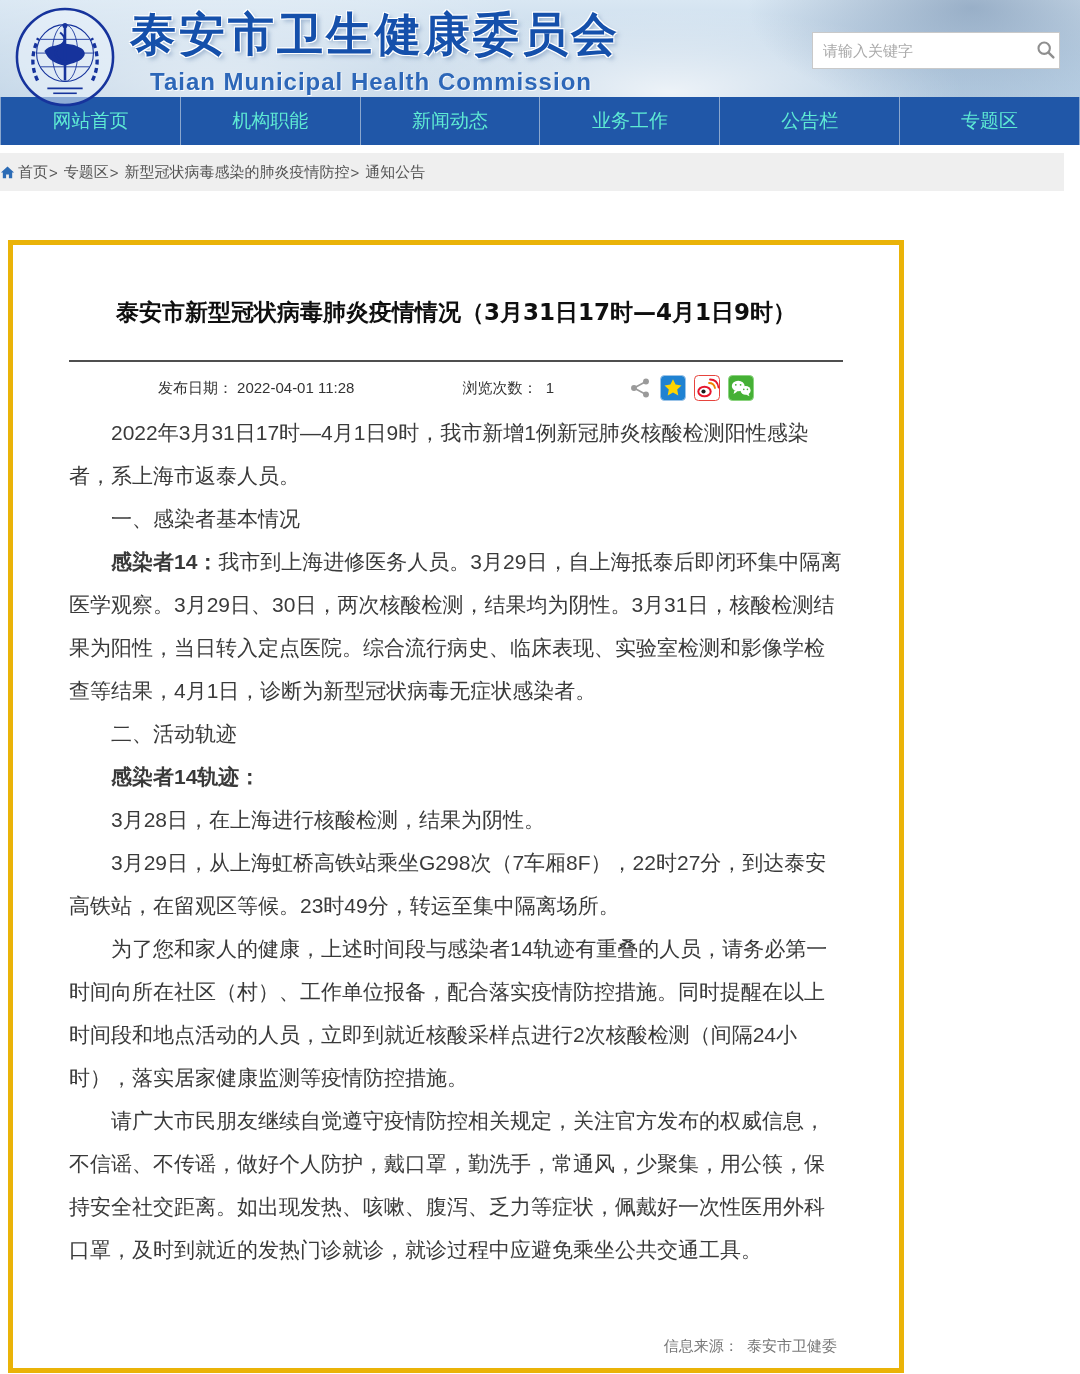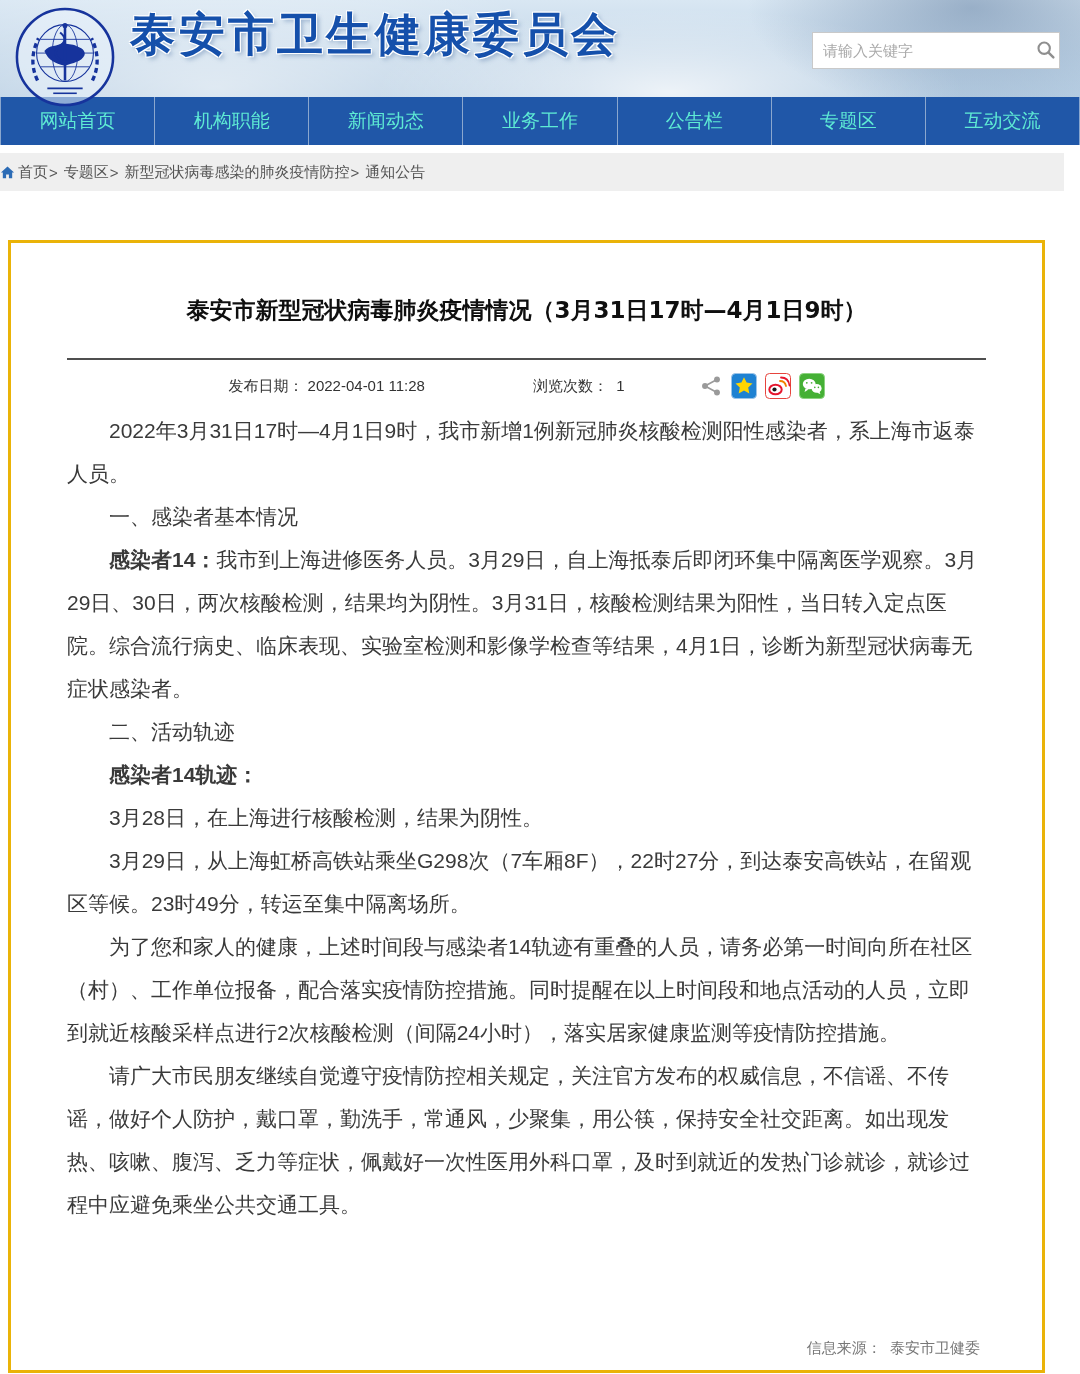--- a/index.html
+++ b/index.html
@@ -52,22 +52,22 @@
   
   .breadcrumb {
     margin-top:8px; width:1064px; height:38px; background:#efefef;
     display:flex; align-items:center; font-size:15px; color:#555;
   }
   .crumb { color:#555; cursor:pointer; }
   .crumb-sep { margin:0 6px 0 1px; color:#555; }
   .home-ico { margin-right:3px; display:flex; }
   
   .content {
-    position:absolute; left:8px; top:240px; width:1037px; height:1133px;
-    background:#fff; border:3px solid #eab308; padding:0 56px;
+    position:absolute; left:8px; top:240px; width:896px; height:1133px;
+    background:#fff; border:5px solid #eab308; padding:0 56px;
   }
   .article-title {
     margin-top:52px; text-align:center; font-size:23px; font-weight:bold; color:#0f0f0f;
     font-family:"DejaVu Sans","Liberation Sans",sans-serif;
   }
   .title-divider { margin-top:32px; border-bottom:2px solid #4f4f4f; }
   .meta {
     display:flex; align-items:center; justify-content:center;
     padding:13px 0 0 0; font-size:15px; color:#333;
   }
@@ -99,20 +99,21 @@
       <circle cx="52" cy="20" r="2.6" fill="#16339c"></circle>
       <path d="M47,27 q9,7 0,14 q-9,7 0,14 q5,4 10,1" fill="none" stroke="#16339c" stroke-width="2.2"></path>
       <path d="M24,76 Q14,55 25,33" fill="none" stroke="#16339c" stroke-width="3.4" stroke-dasharray="5 3.5"></path>
       <path d="M80,76 Q90,55 79,33" fill="none" stroke="#16339c" stroke-width="3.4" stroke-dasharray="5 3.5"></path>
       <line x1="34" y1="84" x2="70" y2="84" stroke="#16339c" stroke-width="2"></line>
       <line x1="40" y1="89" x2="64" y2="89" stroke="#16339c" stroke-width="1.6"></line>
     </svg>
   </div>
   <div class="title-block">
     <div class="site-title">泰安市卫生健康委员会</div>
+    <div class="site-subtitle">Taian  Municipal  Health  Commission</div>
   </div>
   <div class="search-box">
     <input class="search-input" type="text" placeholder="请输入关键字" style="">
     <button class="search-btn">
       <span>
         <svg viewBox="0 0 24 24" width="21" height="21">
           <circle cx="10.5" cy="10.5" r="6.5" fill="none" stroke="#8f8f8f" stroke-width="2.4"></circle>
           <line x1="15.5" y1="15.5" x2="21" y2="21" stroke="#8f8f8f" stroke-width="2.8" stroke-linecap="round"></line>
         </svg>
       </span>
@@ -120,21 +121,20 @@
   </div>
 </div>
 
 <div class="nav">
   <div class="nav-item">网站首页</div>
   <div class="nav-item">机构职能</div>
   <div class="nav-item">新闻动态</div>
   <div class="nav-item">业务工作</div>
   <div class="nav-item">公告栏</div>
   <div class="nav-item">专题区</div>
-  <div class="nav-item">互动交流</div>
 </div>
 
 <div class="breadcrumb">
   <span class="home-ico">
     <svg viewBox="0 0 16 16" width="15" height="15">
       <path d="M8 1.5 L15 8 H13 V14 H9.5 V10 H6.5 V14 H3 V8 H1 Z" fill="#2b6bb5"></path>
     </svg>
   </span>
   <span class="crumb">首页</span>
   <span class="crumb-sep">&gt;</span>

